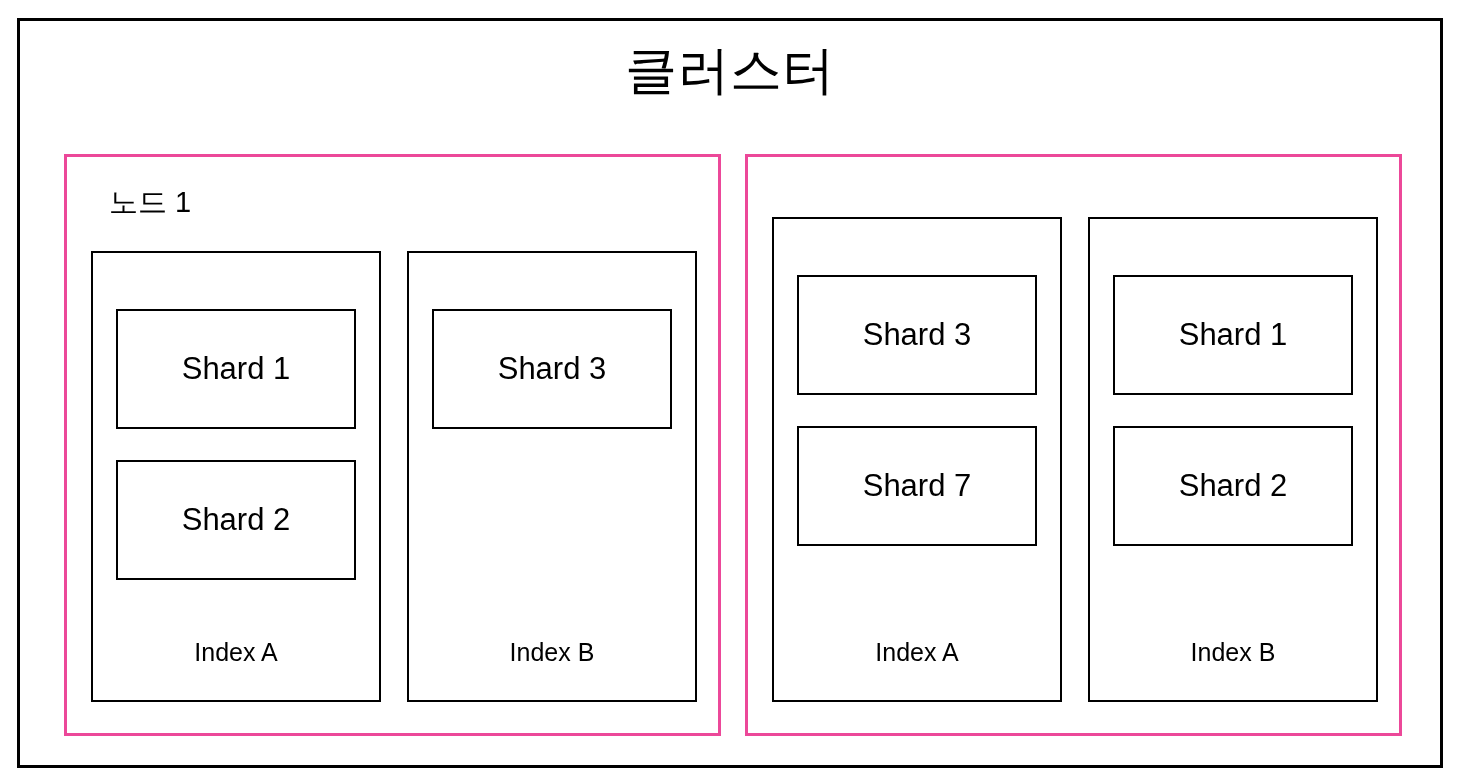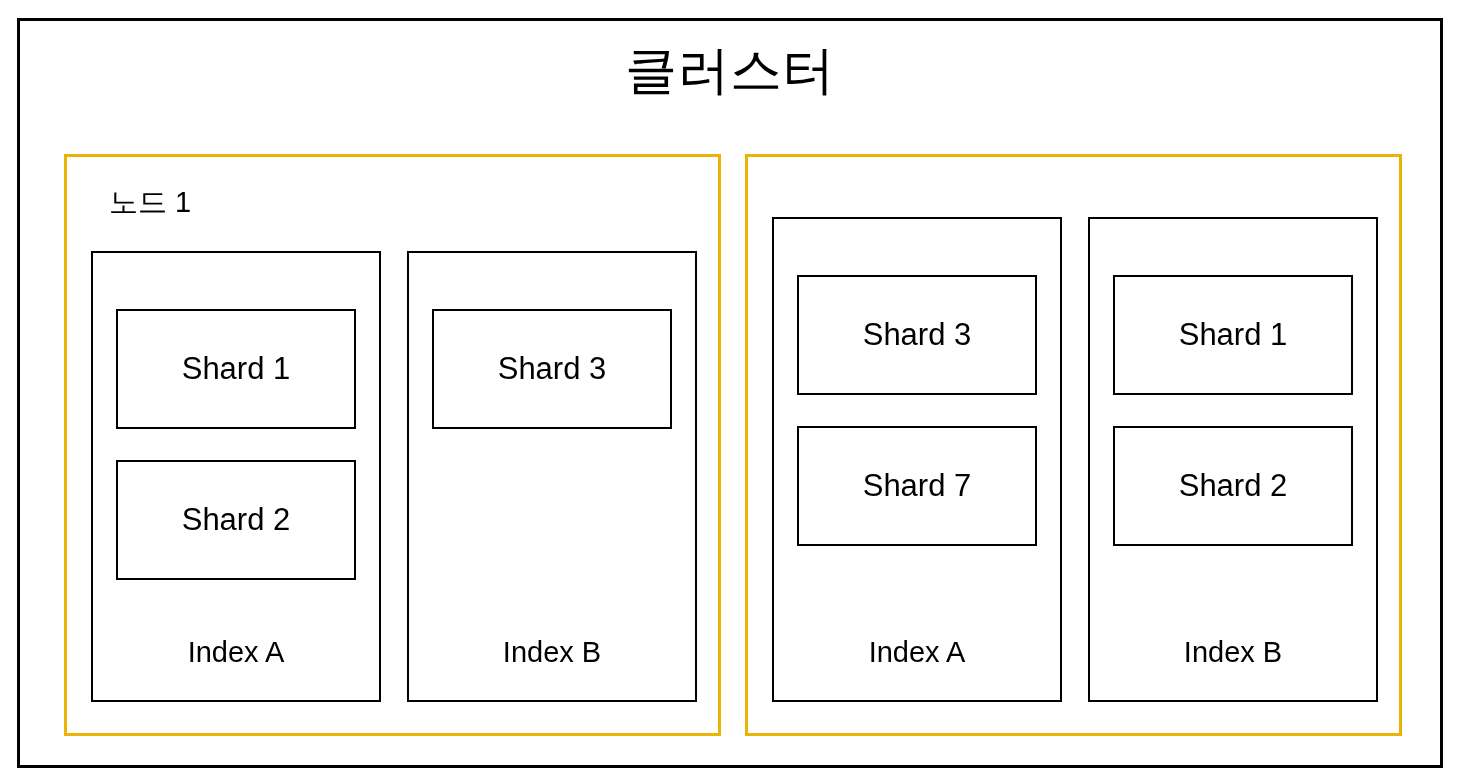--- a/index.html
+++ b/index.html
@@ -37,21 +37,21 @@
     position: absolute;
     left: 44px;
     right: 38px;
     top: 133px;
     bottom: 29px;
     display: flex;
     gap: 24px;
   }
   .node {
     flex: 1;
-    border: 3px solid #eab308;
+    border: 3px solid #ec4899;
     box-sizing: border-box;
     background: #ffffff;
     display: flex;
     flex-direction: column;
     padding: 28px 21px 31px 24px;
   }
   .node-label {
     font-size: 29px;
     line-height: 34px;
     margin-left: 18px;
@@ -85,21 +85,21 @@
     box-sizing: border-box;
     background: #ffffff;
     display: flex;
     align-items: center;
     justify-content: center;
     font-size: 31px;
   }
   .index-label {
     margin-top: auto;
     text-align: center;
-    font-size: 29px;
+    font-size: 25px;
     line-height: 36px;
     padding-top: 20px;
   }
 </style>
 </head>
 <body>
 
 <div class="cluster">
   <div class="cluster-title">클러스터</div>
 

